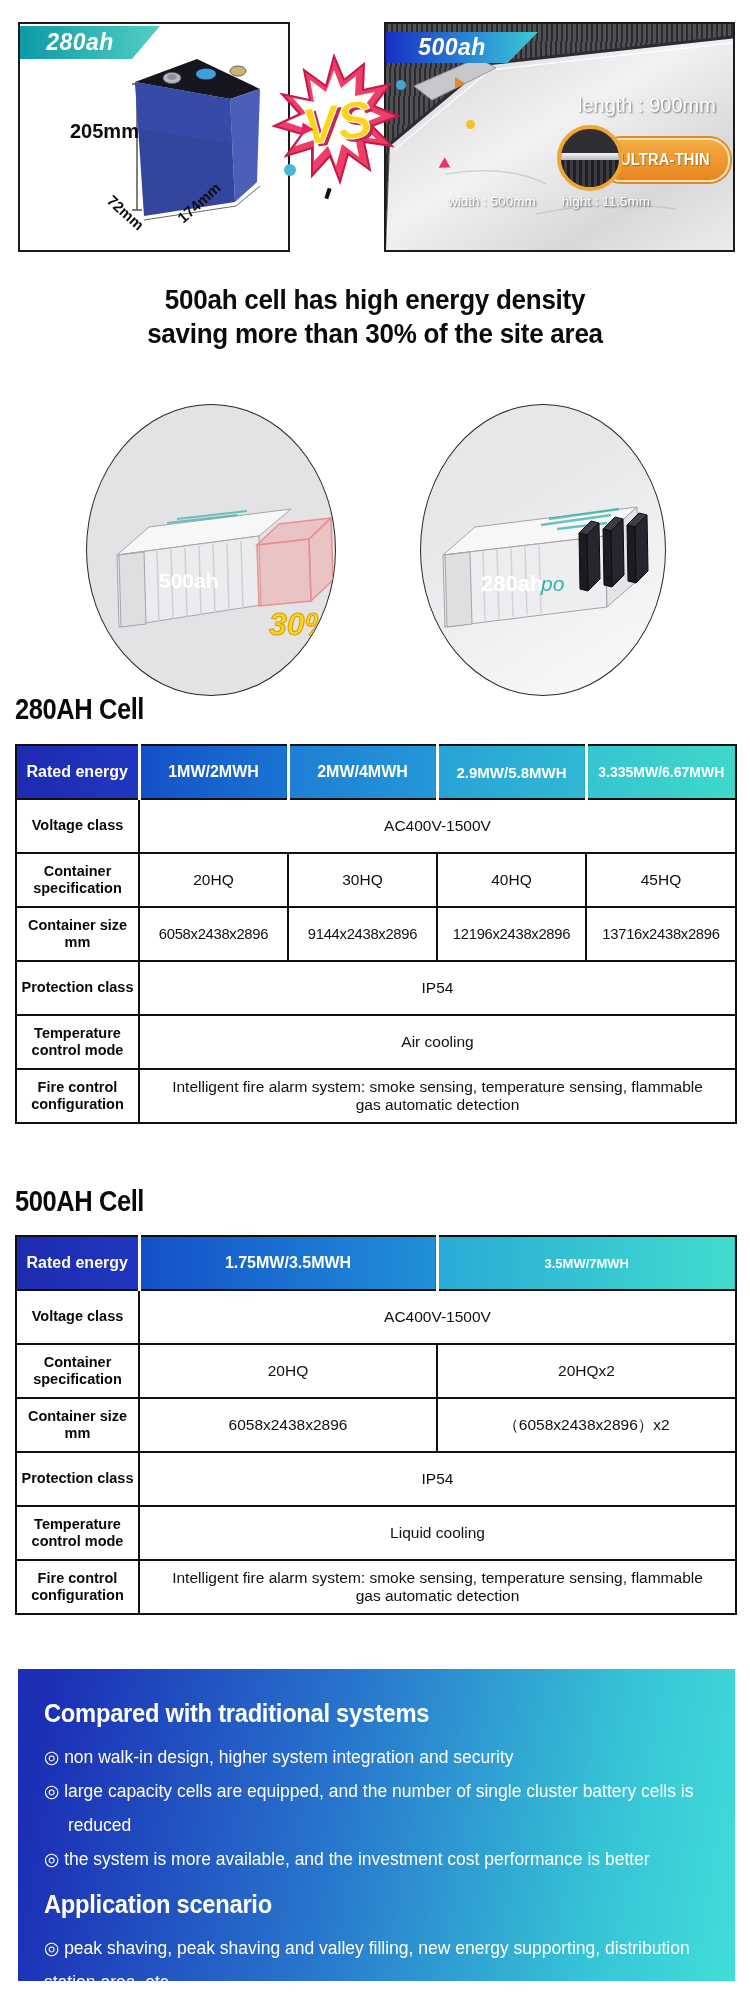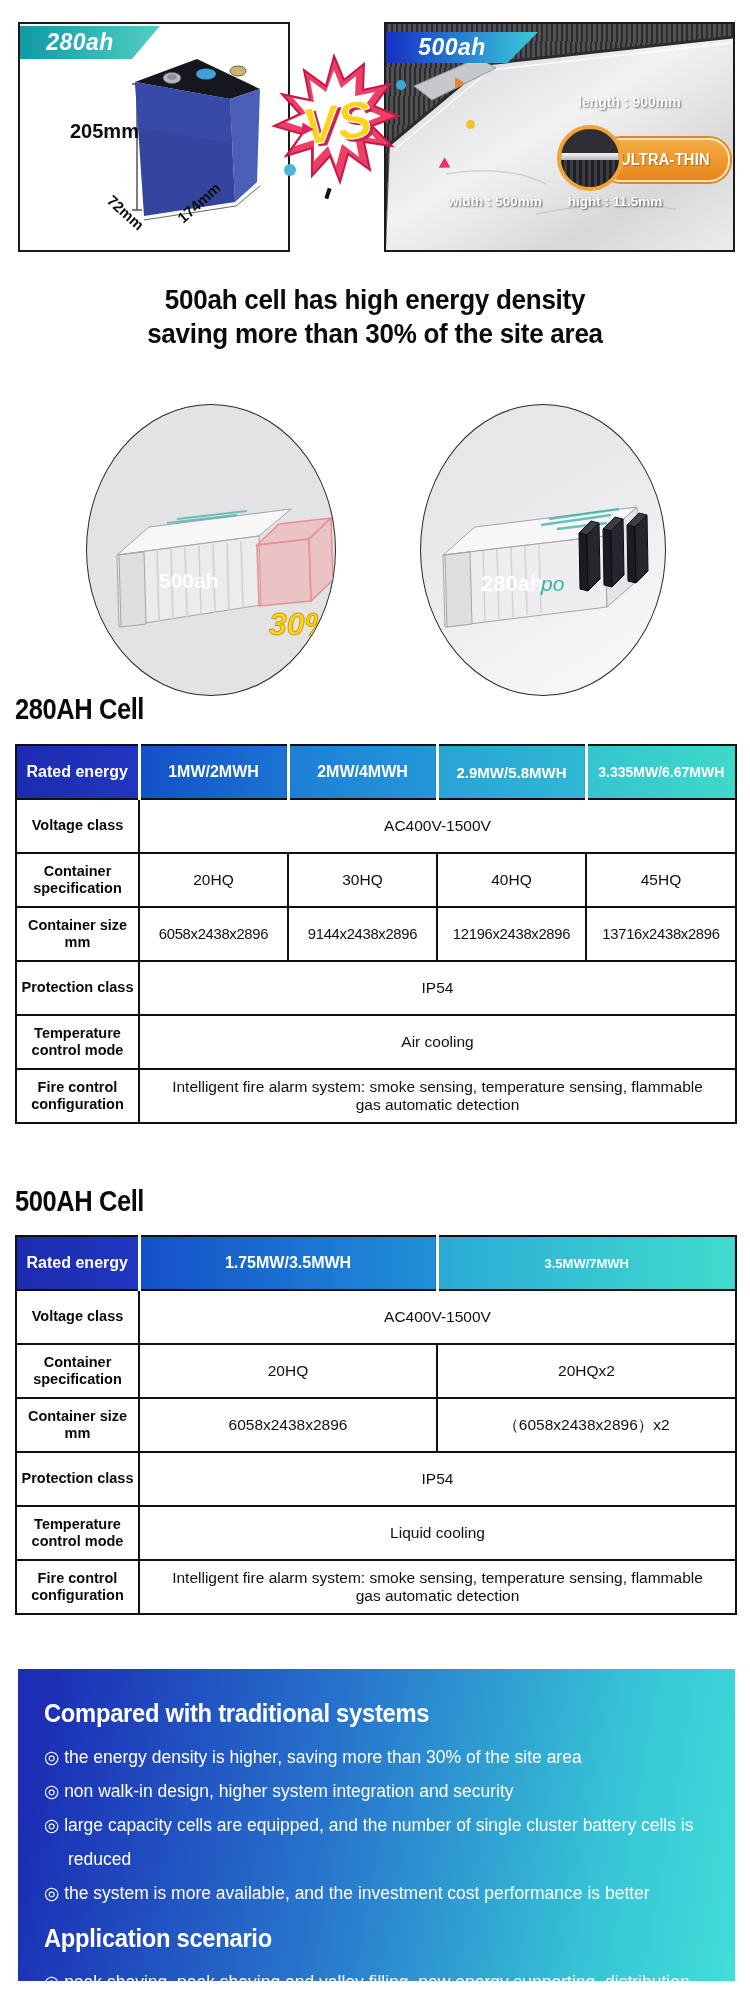--- a/index.html
+++ b/index.html
@@ -18,23 +18,23 @@
   .flag-teal{left:0;top:2px;width:140px;height:33px;background:linear-gradient(90deg,#0e9aa6,#53cec2);}
   .flag-blue{left:0;top:8px;width:152px;height:31px;background:linear-gradient(90deg,#1630c5,#2f9fd6 70%,#3ec9d2);}
   .flag .ftxt{transform:translateX(-10px);}
   .batt-svg{position:absolute;left:0;top:0;}
   .dim-205{position:absolute;left:50px;top:96px;font-size:20px;font-weight:bold;color:#0d0d0d;}
   .rot-label{position:absolute;font-size:15px;font-weight:bold;color:#0d0d0d;white-space:nowrap;}
   .rot-a{left:84px;top:180px;transform:rotate(42deg);}
   .rot-b{left:153px;top:170px;transform:rotate(-42deg);}
 
   .sheet-svg{position:absolute;left:0;top:0;z-index:1;}
-  .len-text{position:absolute;left:192px;top:70px;z-index:2;color:#fff;font-weight:bold;font-size:14px;
+  .len-text{position:absolute;left:192px;top:70px;z-index:2;color:#fff;font-weight:normal;font-size:20px;
             text-shadow:1px 1px 2px rgba(0,0,0,.55);}
-  .wh-text{position:absolute;left:62px;top:170px;z-index:4;color:#fff;font-weight:bold;font-size:13.5px;
+  .wh-text{position:absolute;left:62px;top:170px;z-index:4;color:#fff;font-weight:normal;font-size:13.5px;
            text-shadow:1px 1px 2px rgba(0,0,0,.6);}
   .wh-text span{margin-right:26px;}
   .mag-circle{position:absolute;left:171px;top:101px;width:58px;height:58px;border-radius:50%;
       border:4px solid #f0a434;background:#2e2e33;z-index:3;overflow:hidden;}
   .mag-circle .edge{position:absolute;left:0;top:24px;width:100%;height:7px;
       background:linear-gradient(#f4f4f6,#b9b9bd);}
   .mag-circle .grain{position:absolute;left:0;top:31px;width:100%;height:27px;
       background:repeating-linear-gradient(90deg,#1f1f24 0 3px,#3c3c42 3px 6px);}
   .pill{position:absolute;left:214px;top:114px;width:126px;height:40px;z-index:2;
       background:linear-gradient(#f4ad44,#e8861d);border:2px solid #fbe3bb;border-radius:21px;
@@ -314,21 +314,20 @@
     </tr>
     <tr>
       <td class="lbl">Fire control configuration</td>
       <td class="val" colspan="2" style="padding:2px 26px;">Intelligent fire alarm system: smoke sensing, temperature sensing, flammable gas automatic detection</td>
     </tr>
   </tbody>
     </table>
 
   <div class="panel">
     <div class="panel-h">Compared with traditional systems</div>
-    <p class="benefit">◎ the energy density is higher, saving more than 30% of the site area</p>
     <p class="benefit">◎ non walk-in design, higher system integration and security</p>
     <p class="benefit">◎ large capacity cells are equipped, and the number of single cluster battery cells is reduced</p>
     <p class="benefit">◎ the system is more available, and the investment cost performance is better</p>
     <div class="panel-h app-h">Application scenario</div>
     <p class="benefit-plain">◎ peak shaving, peak shaving and valley filling, new energy supporting, distribution station area, etc</p>
   </div>
 
 </div>
 
 </body></html>

